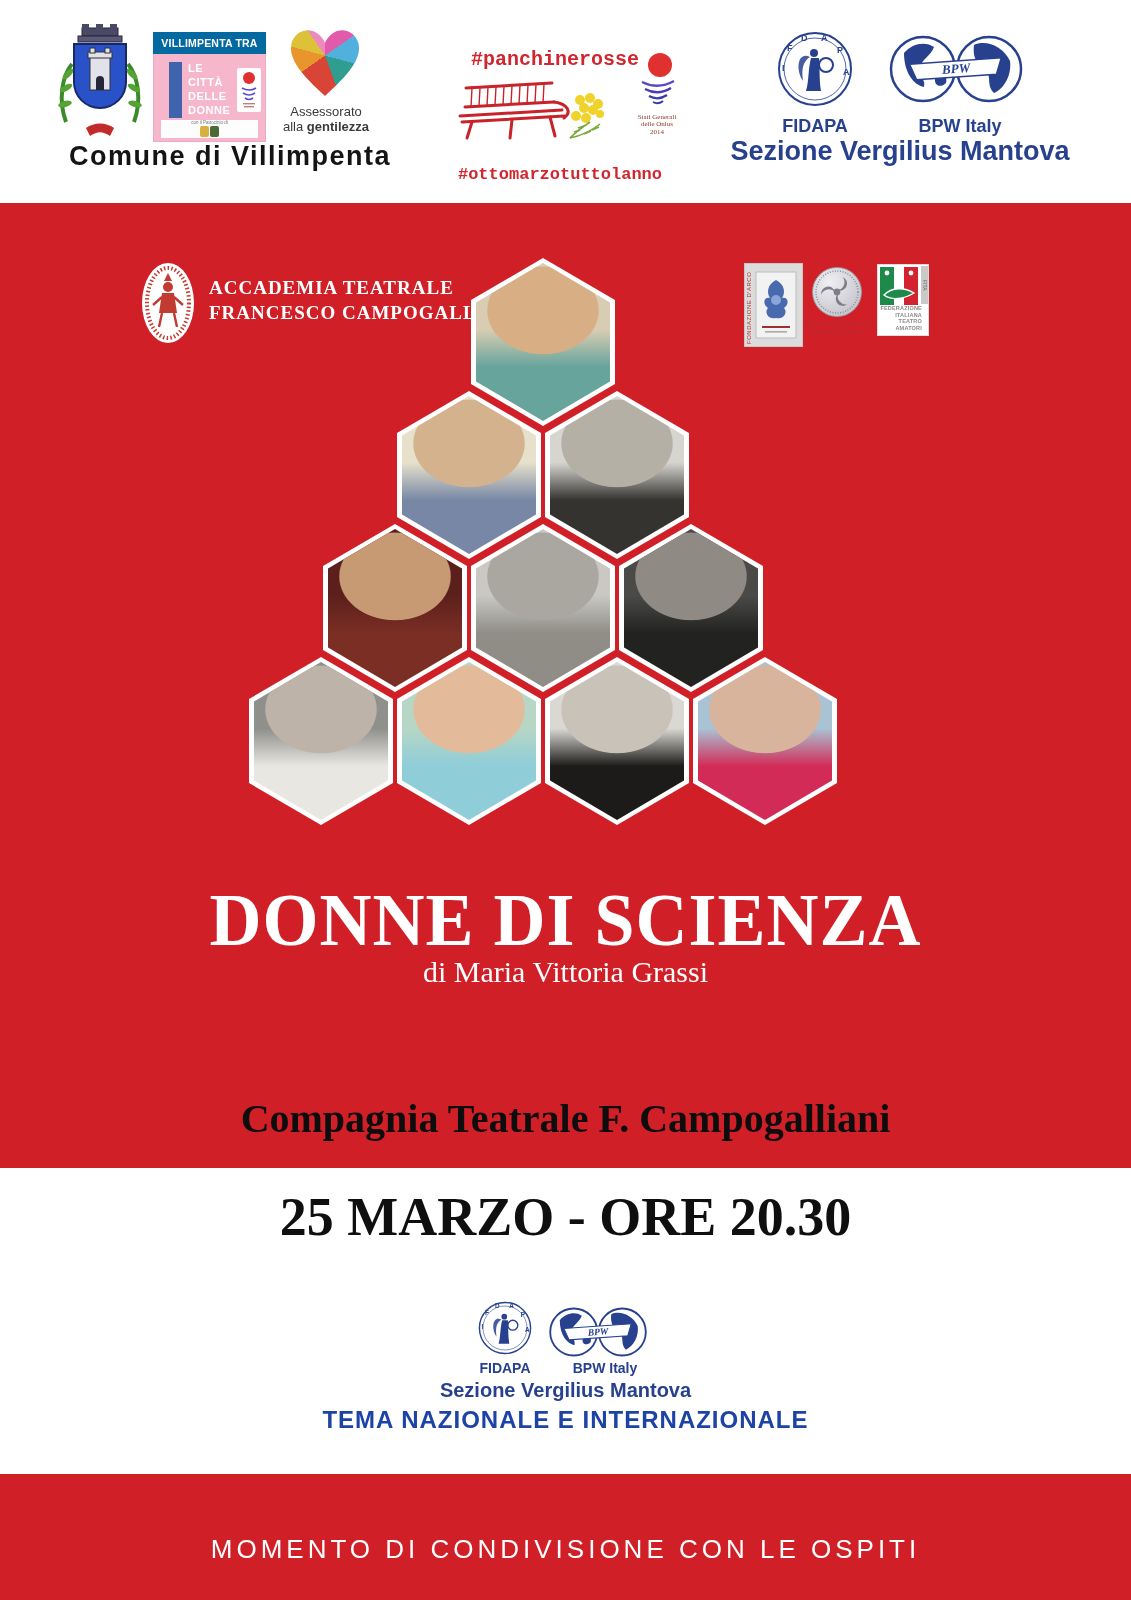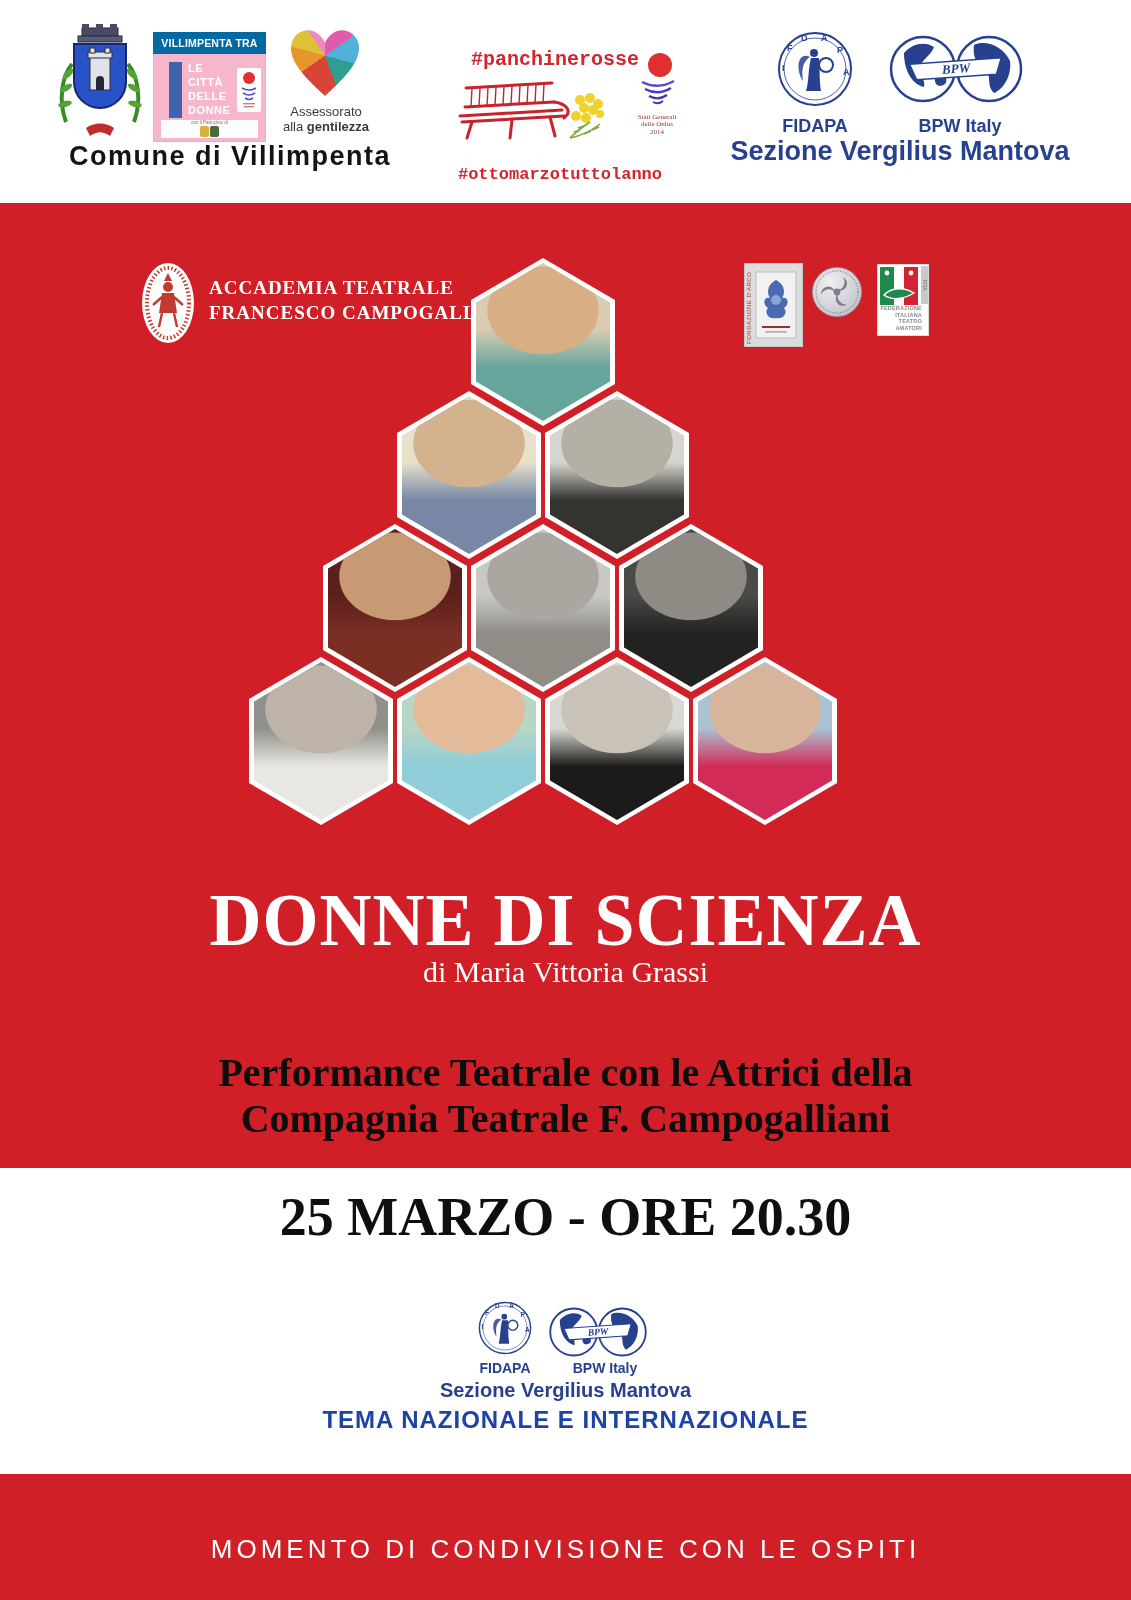--- a/index.html
+++ b/index.html
@@ -327,21 +327,20 @@
     </div>
   <div class="hex" style="left:545px;top:454px">
       <div class="hex-inner" style="background: radial-gradient(42% 28% at 50% 30%, rgb(201, 194, 184) 98%, transparent 100%), linear-gradient(rgb(217, 216, 211) 0px, rgb(217, 216, 211) 42%, rgb(28, 27, 25) 66%, rgb(28, 27, 25) 100%);"></div>
     </div>
   <div class="hex" style="left:693px;top:454px">
       <div class="hex-inner" style="background: radial-gradient(42% 28% at 50% 30%, rgb(217, 180, 156) 98%, transparent 100%), linear-gradient(rgb(169, 195, 212) 0px, rgb(169, 195, 212) 42%, rgb(210, 43, 87) 66%, rgb(210, 43, 87) 100%);"></div>
     </div>
 
   <div id="title" class="abs ctr serif">DONNE DI SCIENZA</div>
   <div id="author" class="abs ctr serif">di Maria Vittoria Grassi</div>
-  <div id="perf1" class="abs ctr serif">Performance Teatrale con le Attrici della</div>
   <div id="perf2" class="abs ctr serif">Compagnia Teatrale F. Campogalliani</div>
 </div>
 
 <div id="event" class="abs">
   <div id="date" class="abs ctr serif">25 MARZO - ORE 20.30</div>
 
   <svg class="abs" style="left:478px;top:132px" width="54" height="56" viewBox="-38 -39 76 78">
       <use href="#fidapa-emblem"></use>
     </svg>
   <svg class="abs" style="left:548px;top:138px" width="100" height="52" viewBox="-68 -35 136 70">

